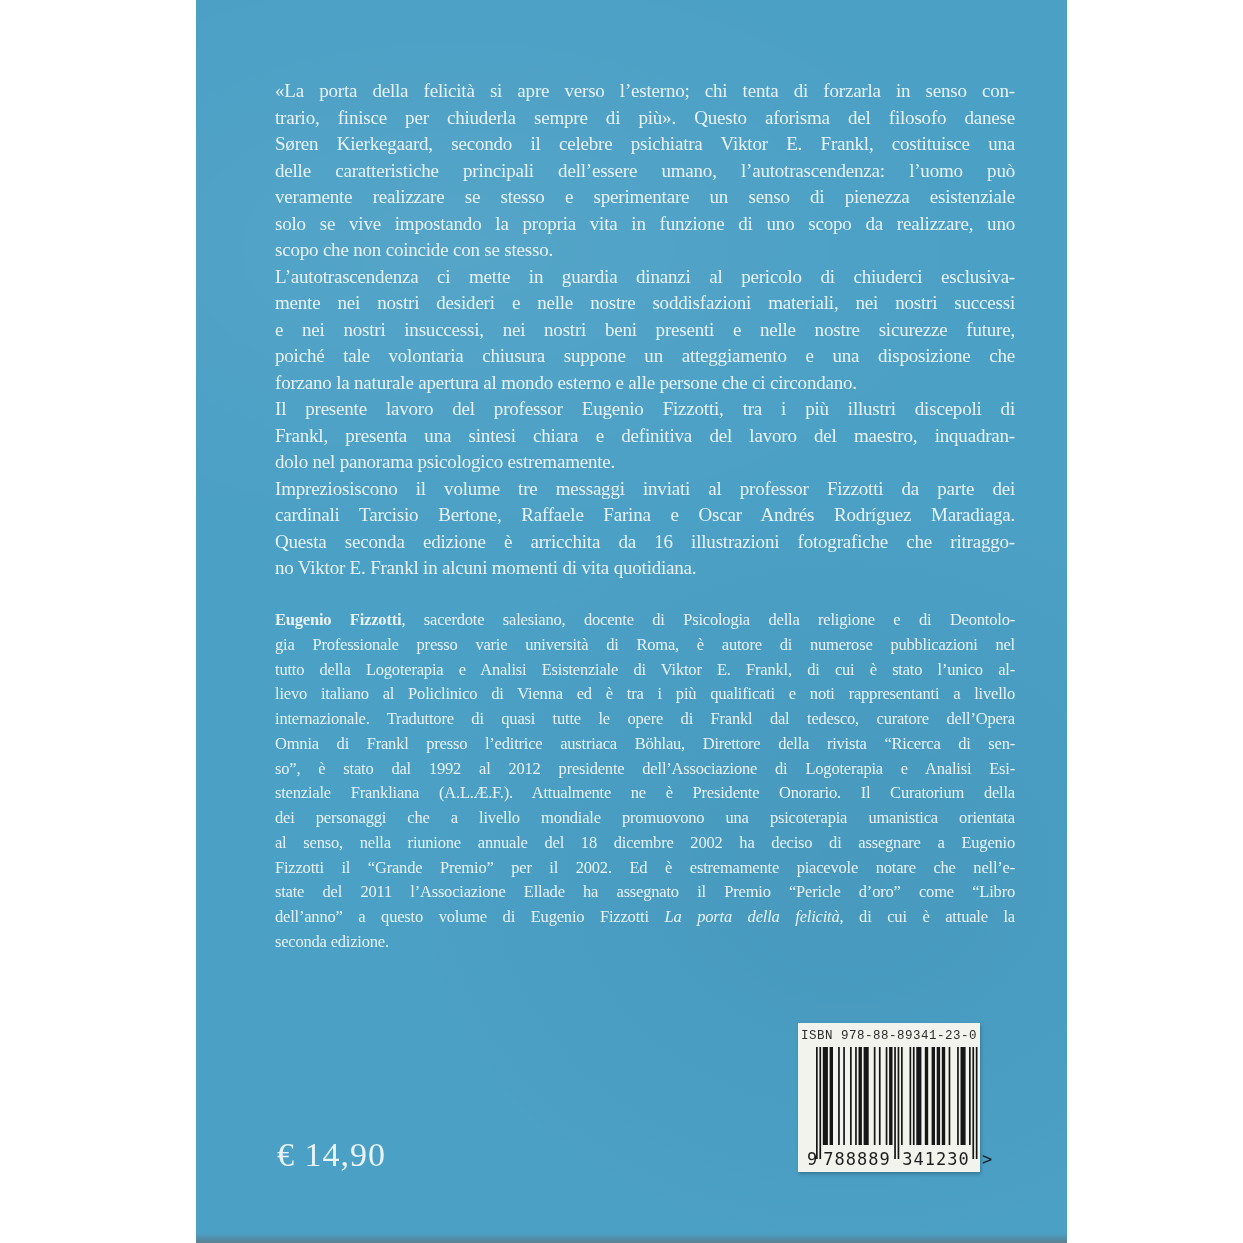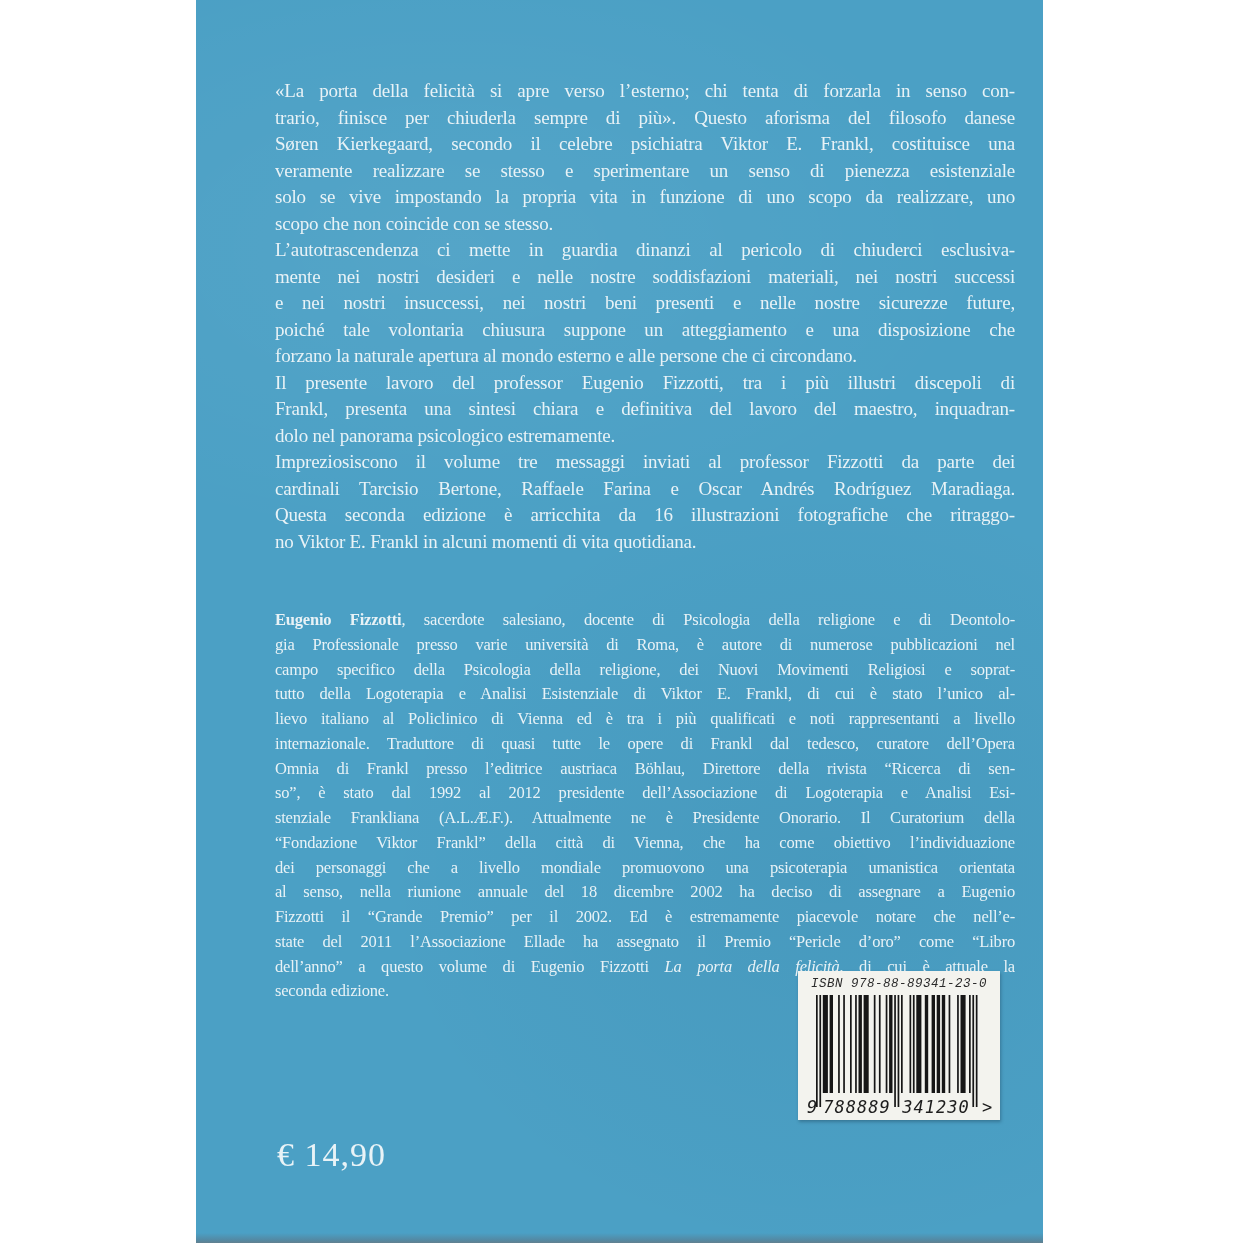--- a/index.html
+++ b/index.html
@@ -12,20 +12,21 @@
   }
   .cover {
     position: absolute;
     left: 196px; top: 0;
     width: 847px; height: 1243px;
     background: #4ba0c5;
     
     background-image:
       radial-gradient(ellipse 900px 500px at 30% 20%, rgba(255,255,255,0.05), rgba(0,0,0,0) 60%),
       radial-gradient(ellipse 700px 600px at 75% 70%, rgba(0,30,50,0.05), rgba(0,0,0,0) 65%);
+    padding-left: 24px;
   }
   .textcol {
     position: absolute;
     left: 79px;
     width: 740px;
   }
   .synopsis { top: 78px; }
   .bio { top: 608px; }
   .para { display: block; }
   .line {
@@ -47,25 +48,24 @@
   }
   .price {
     position: absolute;
     left: 81px; top: 1136px;
     color: #e9f3f7;
     font-size: 34px;
     letter-spacing: 1px;
   }
   .barcode-sticker {
     position: absolute;
-    left: 602px; top: 971px;
-    width: 202px; height: 149px;
+    left: 602px; top: 1023px;
+    width: 182px; height: 149px;
     background: #f3f3ee;
     box-shadow: 1px 2px 3px rgba(20,50,70,0.35);
-    font-style: italic;
   }
   .isbn-label {
     position: absolute;
     left: 0; right: 0; top: 6px;
     text-align: center;
     font-family: "Liberation Mono", monospace;
     font-size: 12.5px;
     letter-spacing: 0.5px;
     color: #2b2b2b;
     white-space: nowrap;
@@ -84,20 +84,21 @@
 </head>
 <body>
 
 <div class="cover">
 
   <div class="textcol synopsis">
     <div class="para">
         <div class="line"><span>«La porta della felicità si apre verso l’esterno; chi tenta di forzarla in senso con-</span></div>
         <div class="line"><span>trario, finisce per chiuderla sempre di più». Questo aforisma del filosofo danese</span></div>
         <div class="line"><span>Søren Kierkegaard, secondo il celebre psichiatra Viktor E. Frankl, costituisce una</span></div>
+        <div class="line"><span>delle caratteristiche principali dell’essere umano, l’autotrascendenza: l’uomo può</span></div>
         <div class="line"><span>veramente realizzare se stesso e sperimentare un senso di pienezza esistenziale</span></div>
         <div class="line"><span>solo se vive impostando la propria vita in funzione di uno scopo da realizzare, uno</span></div>
         <div class="line last"><span>scopo che non coincide con se stesso.</span></div>
       </div>
     <div class="para">
         <div class="line"><span>L’autotrascendenza ci mette in guardia dinanzi al pericolo di chiuderci esclusiva-</span></div>
         <div class="line"><span>mente nei nostri desideri e nelle nostre soddisfazioni materiali, nei nostri successi</span></div>
         <div class="line"><span>e nei nostri insuccessi, nei nostri beni presenti e nelle nostre sicurezze future,</span></div>
         <div class="line"><span>poiché tale volontaria chiusura suppone un atteggiamento e una disposizione che</span></div>
         <div class="line last"><span>forzano la naturale apertura al mondo esterno e alle persone che ci circondano.</span></div>
@@ -112,28 +113,26 @@
         <div class="line"><span>cardinali Tarcisio Bertone, Raffaele Farina e Oscar Andrés Rodríguez Maradiaga.</span></div>
         <div class="line"><span>Questa seconda edizione è arricchita da 16 illustrazioni fotografiche che ritraggo-</span></div>
         <div class="line last"><span>no Viktor E. Frankl in alcuni momenti di vita quotidiana.</span></div>
       </div>
   </div>
 
   <div class="textcol bio">
     <div class="para">
         <div class="line"><span style="font-weight: bold; margin-top: 24px;">Eugenio Fizzotti</span><span>, sacerdote salesiano, docente di Psicologia della religione e di Deontolo-</span></div>
         <div class="line"><span>gia Professionale presso varie università di Roma, è autore di numerose pubblicazioni nel</span></div>
-        <div class="line"><span>campo specifico della Psicologia della religione, dei Nuovi Movimenti Religiosi e soprat-</span></div>
         <div class="line"><span>tutto della Logoterapia e Analisi Esistenziale di Viktor E. Frankl, di cui è stato l’unico al-</span></div>
         <div class="line"><span>lievo italiano al Policlinico di Vienna ed è tra i più qualificati e noti rappresentanti a livello</span></div>
         <div class="line"><span>internazionale. Traduttore di quasi tutte le opere di Frankl dal tedesco, curatore dell’Opera</span></div>
         <div class="line"><span>Omnia di Frankl presso l’editrice austriaca Böhlau, Direttore della rivista “Ricerca di sen-</span></div>
         <div class="line"><span>so”, è stato dal 1992 al 2012 presidente dell’Associazione di Logoterapia e Analisi Esi-</span></div>
         <div class="line"><span>stenziale Frankliana (A.L.Æ.F.). Attualmente ne è Presidente Onorario. Il Curatorium della</span></div>
-        <div class="line"><span>“Fondazione Viktor Frankl” della città di Vienna, che ha come obiettivo l’individuazione</span></div>
         <div class="line"><span>dei personaggi che a livello mondiale promuovono una psicoterapia umanistica orientata</span></div>
         <div class="line"><span>al senso, nella riunione annuale del 18 dicembre 2002 ha deciso di assegnare a Eugenio</span></div>
         <div class="line"><span>Fizzotti il “Grande Premio” per il 2002. Ed è estremamente piacevole notare che nell’e-</span></div>
         <div class="line"><span>state del 2011 l’Associazione Ellade ha assegnato il Premio “Pericle d’oro” come “Libro</span></div>
         <div class="line"><span>dell’anno” a questo volume di Eugenio Fizzotti </span><span style="font-style: italic;">La porta della felicità</span><span>, di cui è attuale la</span></div>
         <div class="line last"><span>seconda edizione.</span></div>
       </div>
   </div>
 
   <div class="price">€ 14,90</div>

